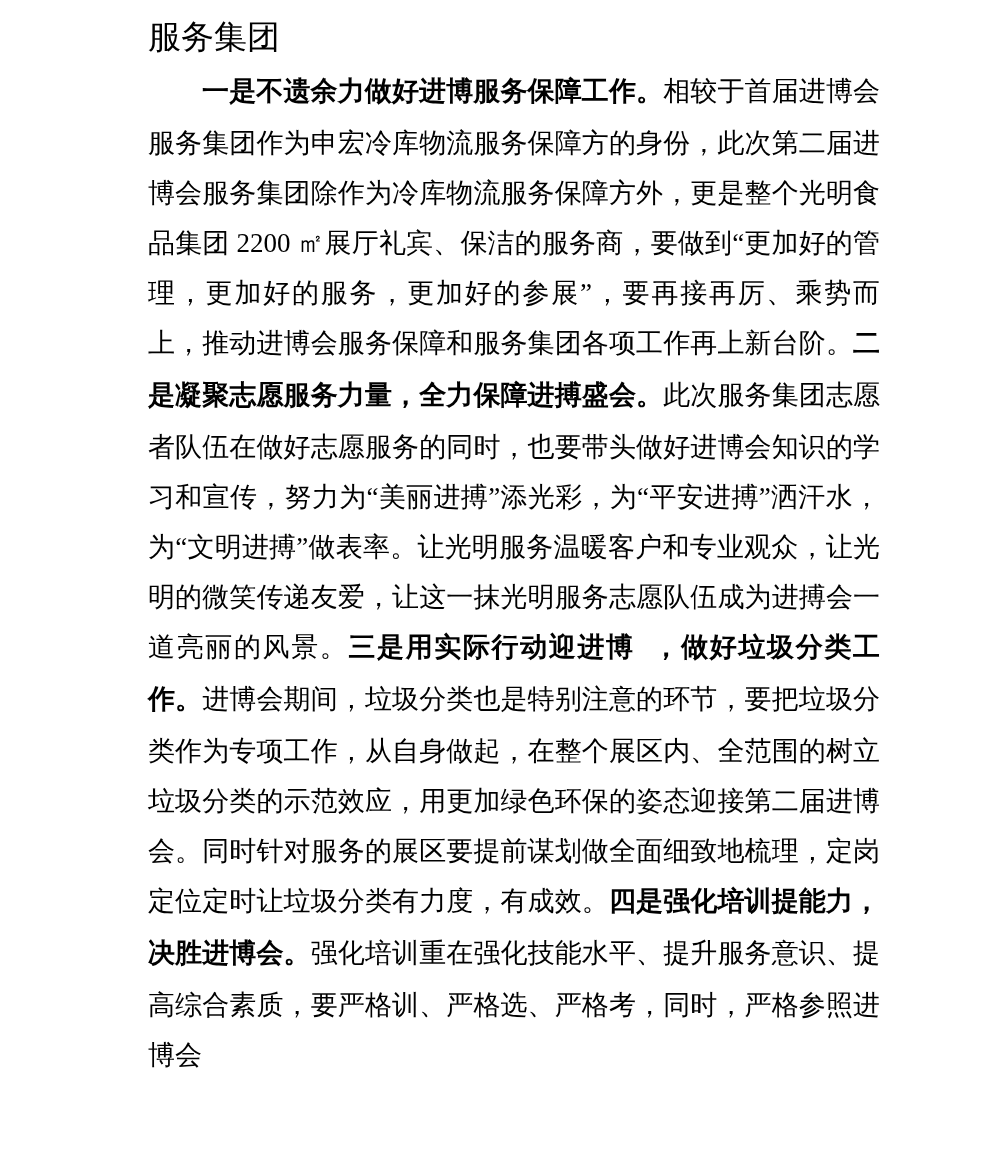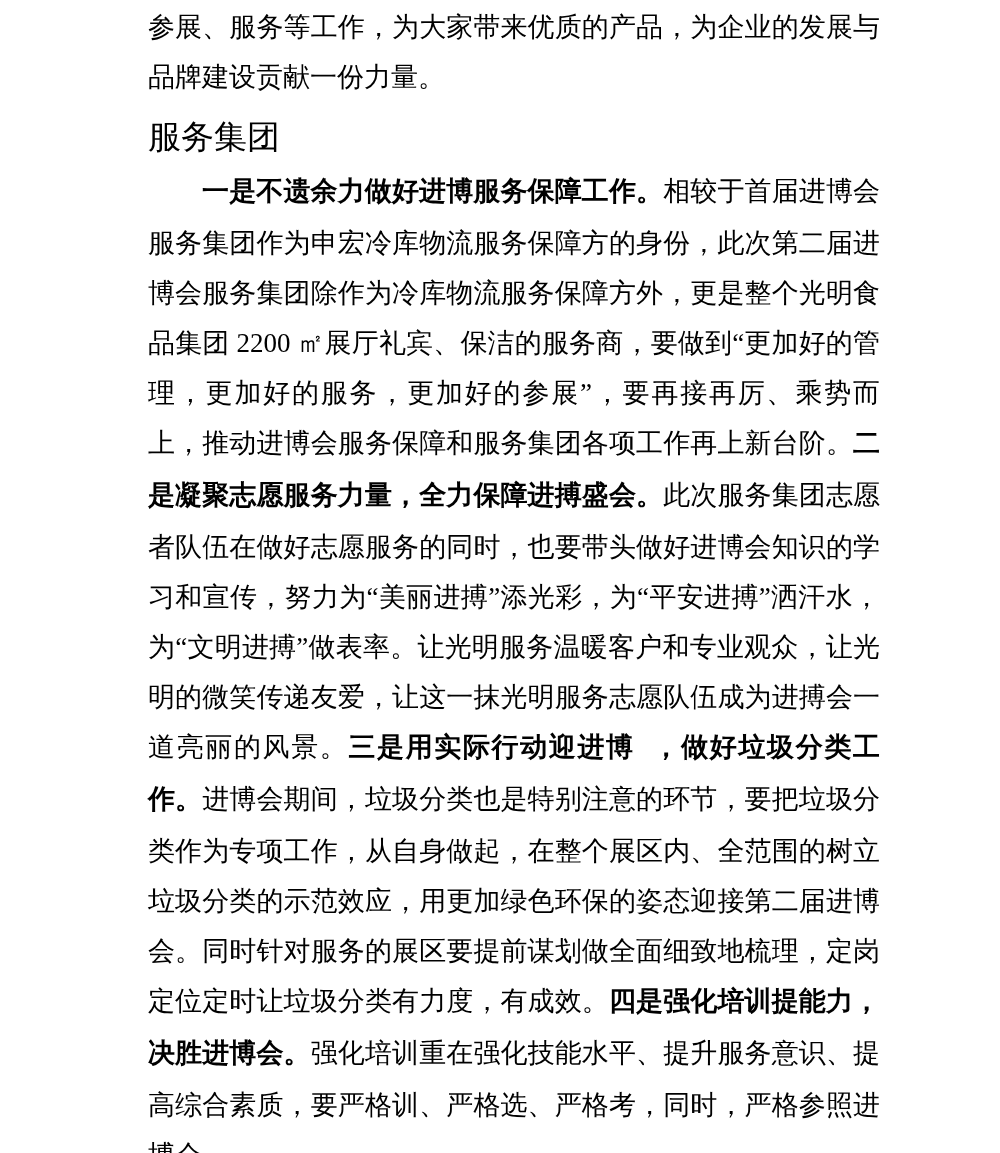--- a/index.html
+++ b/index.html
@@ -44,18 +44,17 @@
   }
   .seg.bold {
     font-weight: bold;
     font-family: Liberation Mono, monospace;
   }
 </style>
 </head>
 <body>
 
 <div class="page">
-  <p class="para continuation">参展、服务等工作，为大家带来优质的产品，为企业的发展与品牌建设贡献一份力量。</p>
 
   <h2 class="heading">服务集团</h2>
 
   <p class="para main"><span class="seg bold">一是不遗余力做好进博服务保障工作。</span><span class="seg">相较于首届进博会服务集团作为申宏冷库物流服务保障方的身份，此次第二届进博会服务集团除作为冷库物流服务保障方外，更是整个光明食品集团 2200 ㎡展厅礼宾、保洁的服务商，要做到“更加好的管理，更加好的服务，更加好的参展”，要再接再厉、乘势而上，推动进博会服务保障和服务集团各项工作再上新台阶。</span><span class="seg bold">二是凝聚志愿服务力量，全力保障进搏盛会。</span><span class="seg">此次服务集团志愿者队伍在做好志愿服务的同时，也要带头做好进博会知识的学习和宣传，努力为“美丽进搏”添光彩，为“平安进搏”洒汗水，为“文明进搏”做表率。让光明服务温暖客户和专业观众，让光明的微笑传递友爱，让这一抹光明服务志愿队伍成为进搏会一道亮丽的风景。</span><span class="seg bold">三是用实际行动迎进博 ，做好垃圾分类工作。</span><span class="seg">进博会期间，垃圾分类也是特别注意的环节，要把垃圾分类作为专项工作，从自身做起，在整个展区内、全范围的树立垃圾分类的示范效应，用更加绿色环保的姿态迎接第二届进博会。同时针对服务的展区要提前谋划做全面细致地梳理，定岗定位定时让垃圾分类有力度，有成效。</span><span class="seg bold">四是强化培训提能力，决胜进博会。</span><span class="seg">强化培训重在强化技能水平、提升服务意识、提高综合素质，要严格训、严格选、严格考，同时，严格参照进博会</span></p>
 </div>
 
 </body></html>

